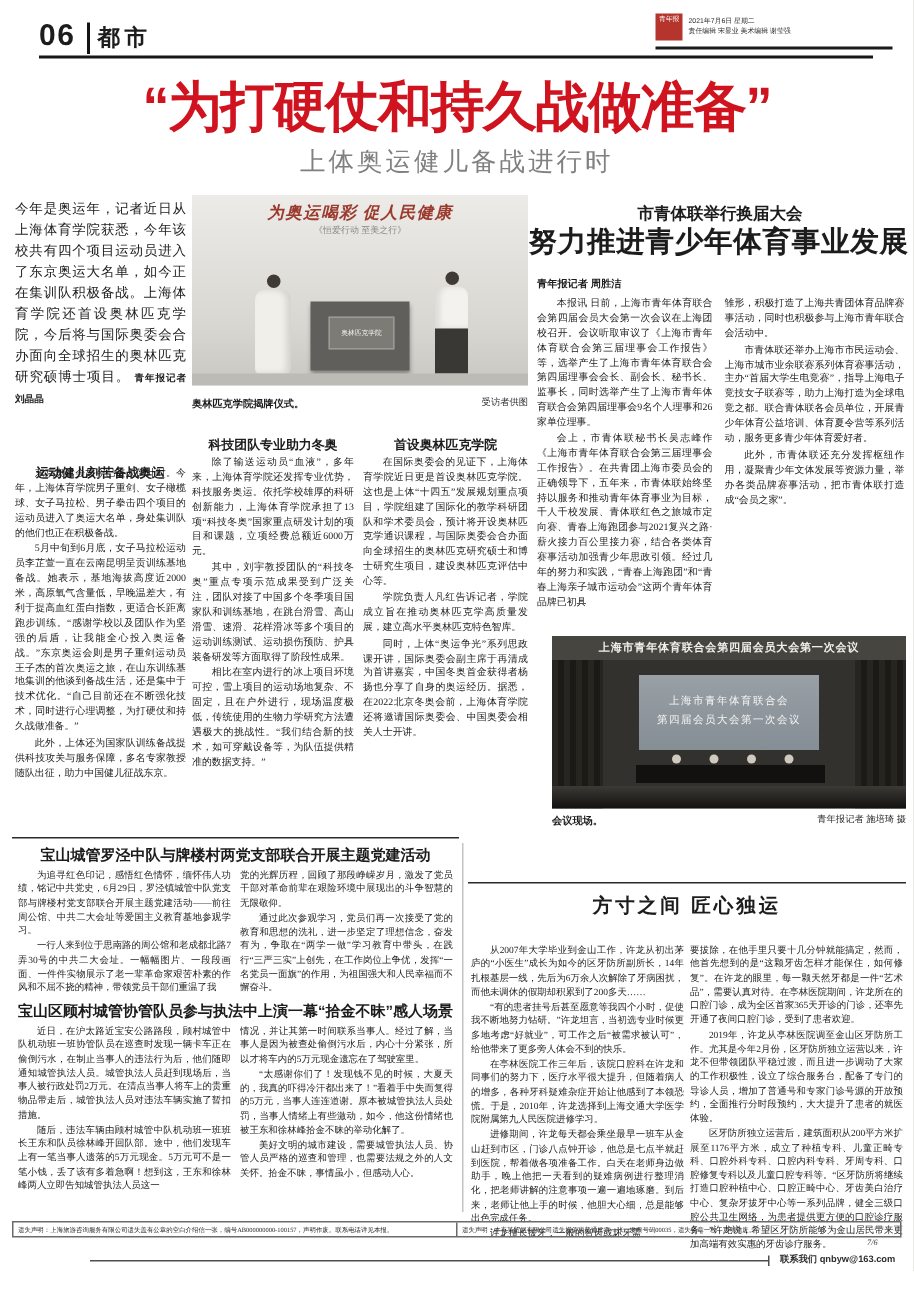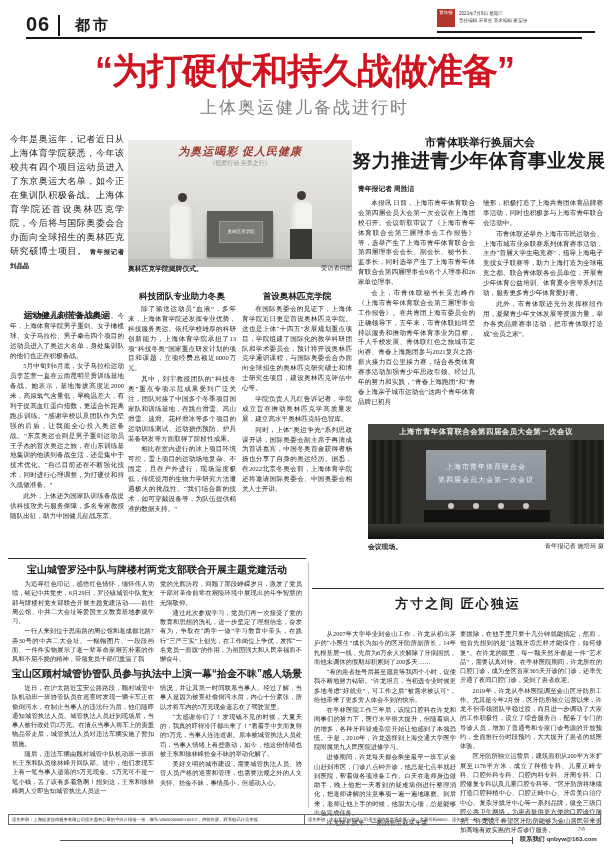--- a/index.html
+++ b/index.html
@@ -10,21 +10,21 @@
   }
   .sans { font-family:"Liberation Sans","DejaVu Sans",sans-serif; }
   .abs { position:absolute; }
   .col { position:absolute; text-align:justify; overflow:hidden; }
   .col p { margin:0 0 1px 0; text-indent:2em; }
   .cont p:first-child { text-indent:0; }
 
   
   .pagenum { left:26px; top:13px; font-size:20px; font-weight:bold; letter-spacing:1px; }
   .hdr-vline { left:58px; top:15px; width:2px; height:21px; background:#141414; }
-  .sectitle { left:65px; top:16px; font-size:15px; font-weight:bold; letter-spacing:3px;margin-left:10px; }
+  .sectitle { left:65px; top:16px; font-size:15px; font-weight:bold; letter-spacing:3px; }
   .hdr-rule { left:26px; top:37px; width:556px; height:2px; background:#161616; }
   .masthead { left:437px; top:8px; width:158px; height:23px; }
   .logo { position:absolute; left:0; top:1px; width:18px; height:18px; background:#b5342c;
           color:#fff; font-size:4.5px; line-height:5.5px; text-align:center; padding-top:1px; box-sizing:border-box; }
   .mh-text { position:absolute; left:22px; top:2px; width:134px; font-size:4.6px; line-height:7px; color:#2e2e2e; }
   .mh-rule { left:437px; top:31px; width:158px; height:2px; background:#1b1b1b; }
 
   
   .headline { left:0; top:47px; width:609px; text-align:center; font-size:36px; font-weight:900;
               color:#cf1420; letter-spacing:-1px; }
@@ -32,21 +32,21 @@
 
   
   .colhead { position:absolute; text-align:center; font-weight:bold; font-size:8.6px;
              font-family:"Liberation Sans","DejaVu Sans",sans-serif; }
   .body-sm { font-size:6.6px; line-height:1.5; }
 
   .intro { left:10px; top:132px; width:114px; height:158px; font-size:9px; line-height:1.56; }
   .intro-byline { font-size:6.4px; font-weight:bold; font-family:"Liberation Sans",sans-serif; }
 
   
-  .photo1 { left:128px; top:140px; width:224px; height:127px;
+  .photo1 { left:128px; top:130px; width:224px; height:127px;
             background:linear-gradient(#ecebe7,#d8d6d1 70%,#c9c7c2); overflow:hidden; }
   .ph1-l1 { position:absolute; left:0; top:4px; width:100%; text-align:center; font-size:11px;
             font-weight:bold; font-style:italic; color:#9c3a2e; letter-spacing:1px; }
   .ph1-l2 { position:absolute; left:0; top:19px; width:100%; text-align:center; font-size:6px; color:#8a8a88; }
   .fig { position:absolute; bottom:8px; }
   .fig .head { width:9px; height:9px; border-radius:50%; background:#3f3a36; margin:0 auto 1px; }
   .fig-l .body { width:24px; height:56px; background:#f0efe9; border-radius:7px 7px 3px 3px; box-shadow:inset -3px 0 4px rgba(0,0,0,.12); }
   .fig-r .torso { width:22px; height:28px; background:#f3f2ee; border-radius:6px 6px 0 0; box-shadow:inset 3px 0 4px rgba(0,0,0,.1); }
   .fig-r .legs { width:22px; height:30px; background:#3a3835; }
   .plaque { position:absolute; left:50%; bottom:10px; transform:translateX(-50%); width:66px; height:46px;

